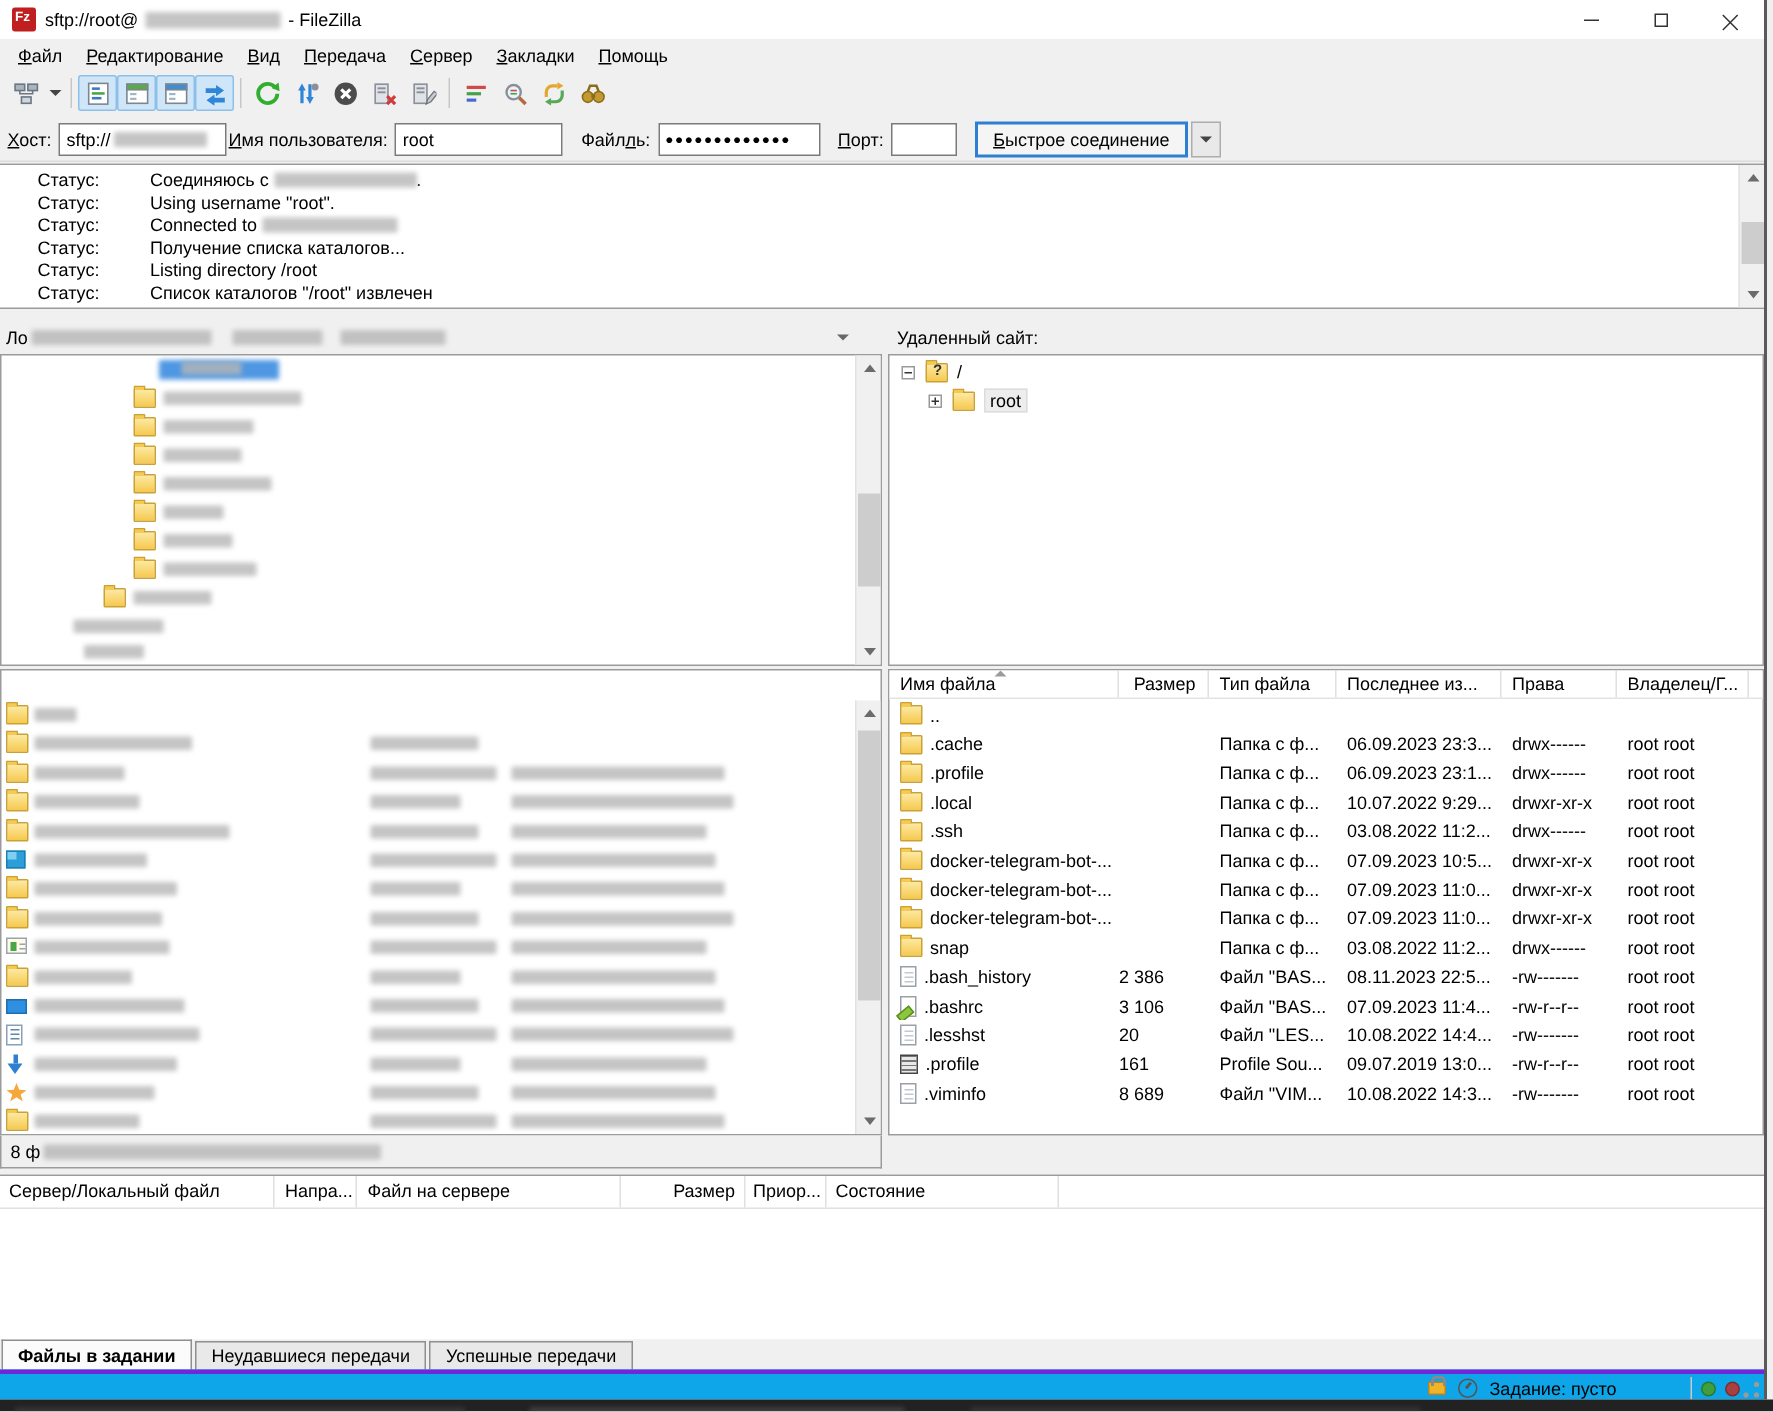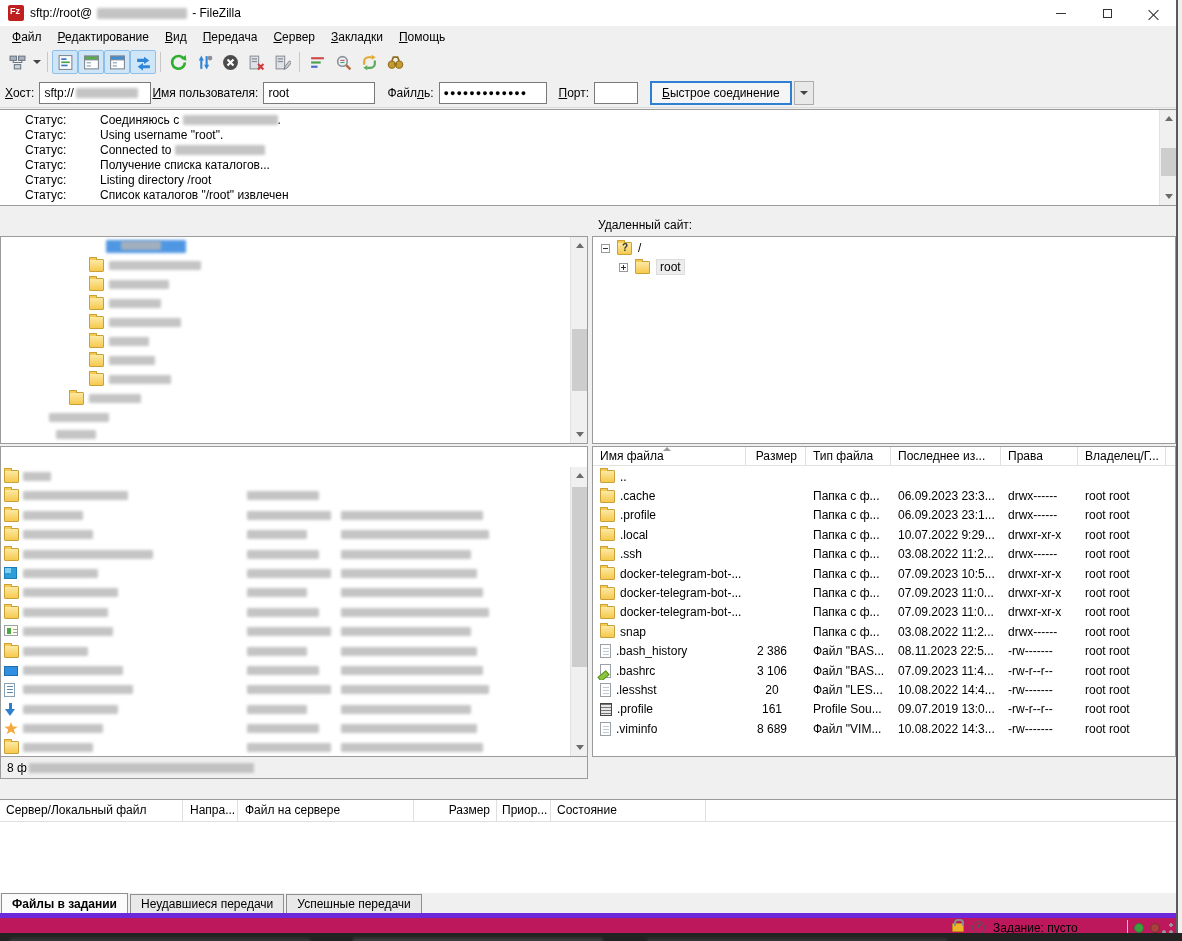--- a/index.html
+++ b/index.html
@@ -94,43 +94,43 @@
   .icon-download::after{content:"";position:absolute;left:1px;top:6px;border-left:5.5px solid transparent;border-right:5.5px solid transparent;border-top:7px solid #2f7fd0;}
   .icon-star{width:14px;height:13px;background:#f5a93c;clip-path:polygon(50% 0,63% 34%,98% 36%,70% 58%,80% 94%,50% 72%,20% 94%,30% 58%,2% 36%,37% 34%);}
 
   
   .list-header{display:flex;height:19px;border-bottom:1px solid #e3e3e3;background:#fff;position:relative;}
   .lh-cell{border-right:1px solid #e0e0e0;padding:2px 0 0 7px;white-space:nowrap;overflow:hidden;position:relative;}
   .lh-cell.r{text-align:right;padding-right:8px;padding-left:0;}
   .sort-up{position:absolute;top:0;left:70px;width:0;height:0;border-left:4px solid transparent;border-right:4px solid transparent;border-bottom:4px solid #9b9b9b;}
   .file-row{display:flex;height:19.4px;align-items:center;white-space:nowrap;}
   .fr-cell{overflow:hidden;white-space:nowrap;padding-left:7px;height:100%;display:flex;align-items:center;}
-  .fr-cell.r{justify-content:center;padding-right:8px;padding-left:0;}
+  .fr-cell.r{justify-content:flex-start;padding-right:8px;padding-left:0;}
   .c-name{width:153px;}.c-size{width:60px;}.c-type{width:85px;}.c-mod{width:110px;}.c-perm{width:77px;}.c-owner{width:88px;}
   .file-row .ficon{margin-right:5px;}
 
   
   .lrow{position:relative;height:19.4px;}
   .lrow .ficon{position:absolute;left:3px;top:3px;}
 
   .status-strip{position:absolute;height:22px;background:#f0f0f0;display:flex;align-items:center;padding-left:6px;border:1px solid #9b9b9b;border-top:none;}
 
   
-  .queue{position:absolute;left:0;top:783px;width:1176px;height:110px;background:#fff;border-top:1px solid #9b9b9b;margin-top:16px;}
+  .queue{position:absolute;left:0;top:783px;width:1176px;height:110px;background:#fff;border-top:1px solid #9b9b9b;}
   .q-header{position:relative;height:22px;border-bottom:1px solid #e0e0e0;}
   .q-col{position:absolute;top:3px;white-space:nowrap;}
   .q-sep{position:absolute;top:0;width:1px;height:21px;background:#e0e0e0;}
 
   
   .tabs{position:absolute;left:0;top:893px;width:1176px;height:20px;display:flex;align-items:flex-end;padding-left:1px;background:#f0f0f0;}
   .tab{height:19px;border:1px solid #8f8f8f;border-bottom:none;background:#e9e9e9;display:flex;align-items:center;padding:0 10px;margin-right:2px;}
   .tab.active{background:#fbfbfb;font-weight:bold;height:20px;}
 
   
-  .statusbar{position:absolute;left:0;top:913px;width:1176px;height:20px;background:#be185d;border-top:5px solid #6d28d9;}
+  .statusbar{position:absolute;left:0;top:913px;width:1176px;height:20px;background:#0ea5e9;border-top:3px solid #6d28d9;}
   .sb-lock{position:absolute;left:952px;top:5px;width:12px;height:9px;background:#f0b429;border:1px solid #b9841a;border-radius:1px;}
   .sb-lock::before{content:"";position:absolute;left:1px;top:-5px;width:6px;height:5px;border:2px solid #8a8a8a;border-bottom:none;border-radius:4px 4px 0 0;}
   .sb-gauge{position:absolute;left:972px;top:3px;width:13px;height:13px;border:1.5px solid #555;border-radius:50%;}
   .sb-gauge::before{content:"";position:absolute;left:5px;top:1px;width:1.5px;height:5px;background:#555;transform:rotate(40deg);}
   .sb-sep{position:absolute;left:1127px;top:2px;width:1px;height:16px;background:#c9c9c9;}
   .dot{position:absolute;top:5px;width:10px;height:10px;border-radius:50%;}
   .dot.green{left:1134px;background:#3f9f3f;border:1px solid #2c7a2c;}
   .dot.red{left:1150px;background:#a84040;border:1px solid #7d2d2d;}
   .grip{position:absolute;right:3px;top:5px;width:11px;height:11px;background:
     radial-gradient(circle at 9px 2px,#9a9a9a 1.5px,transparent 2px),
@@ -346,20 +346,27 @@
       <div class="vs-arrow" style="top:0;">
           <span class="tri-up"></span>
         </div>
       <div class="vs-thumb" style="top:38px;height:28px;"></div>
       <div class="vs-arrow" style="bottom:0;">
           <span class="tri-down"></span>
         </div>
     </div>
   </div>
 
+  <div class="pane-bar" style="left:0;top:214px;width:588px;">
+    <span style="margin-left:4px;">Ло</span>
+    <span class="blur" style="width:120px;height:10px;margin-left:2px;"></span>
+    <span class="blur" style="width:60px;height:10px;margin-left:14px;"></span>
+    <span class="blur" style="width:70px;height:10px;margin-left:12px;"></span>
+    <span class="arrow-down" style="position:absolute;right:22px;border-top-color:#666;"></span>
+  </div>
 
   <div class="pane" style="left:0;top:236px;width:588px;height:208px;">
     <div id="local-tree-blobs" style="position:absolute;left:0;top:0;width:566px;height:206px;overflow:hidden;">
         <span class="blur" style="position: absolute; left: 105px; top: 3px; width: 80px; height: 13px; background: rgb(60, 140, 224); opacity: 0.9;"></span>
         <span class="blur" style="position: absolute; left: 120px; top: 4px; width: 40px; height: 9px;"></span>
         <span class="ficon icon-folder" style="position: absolute; left: 88px; top: 22px;"></span>
         <span class="blur" style="position: absolute; left: 108px; top: 24px; width: 92px; height: 9px;"></span>
         <span class="ficon icon-folder" style="position: absolute; left: 88px; top: 41px;"></span>
         <span class="blur" style="position: absolute; left: 108px; top: 43px; width: 60px; height: 9px;"></span>
         <span class="ficon icon-folder" style="position: absolute; left: 88px; top: 60px;"></span>

